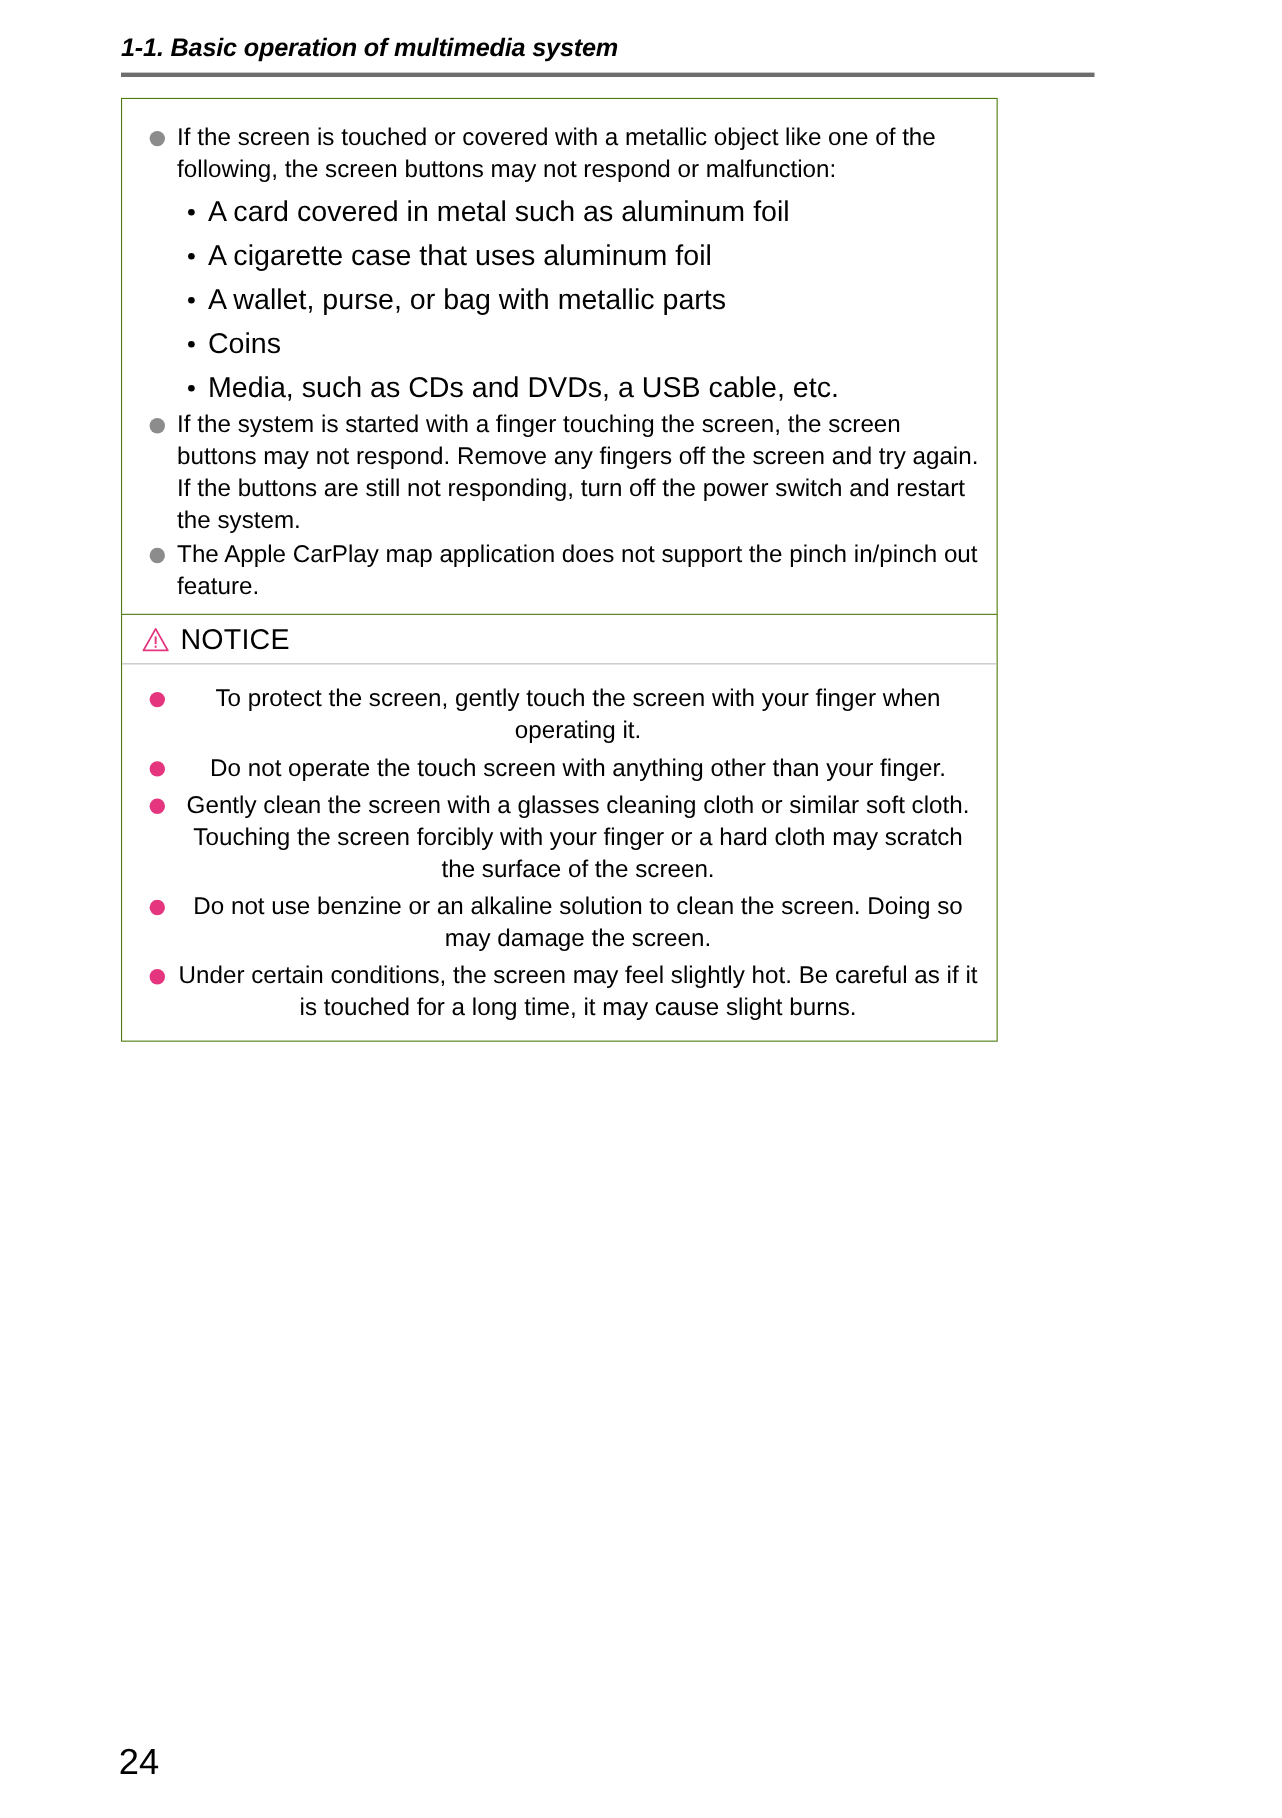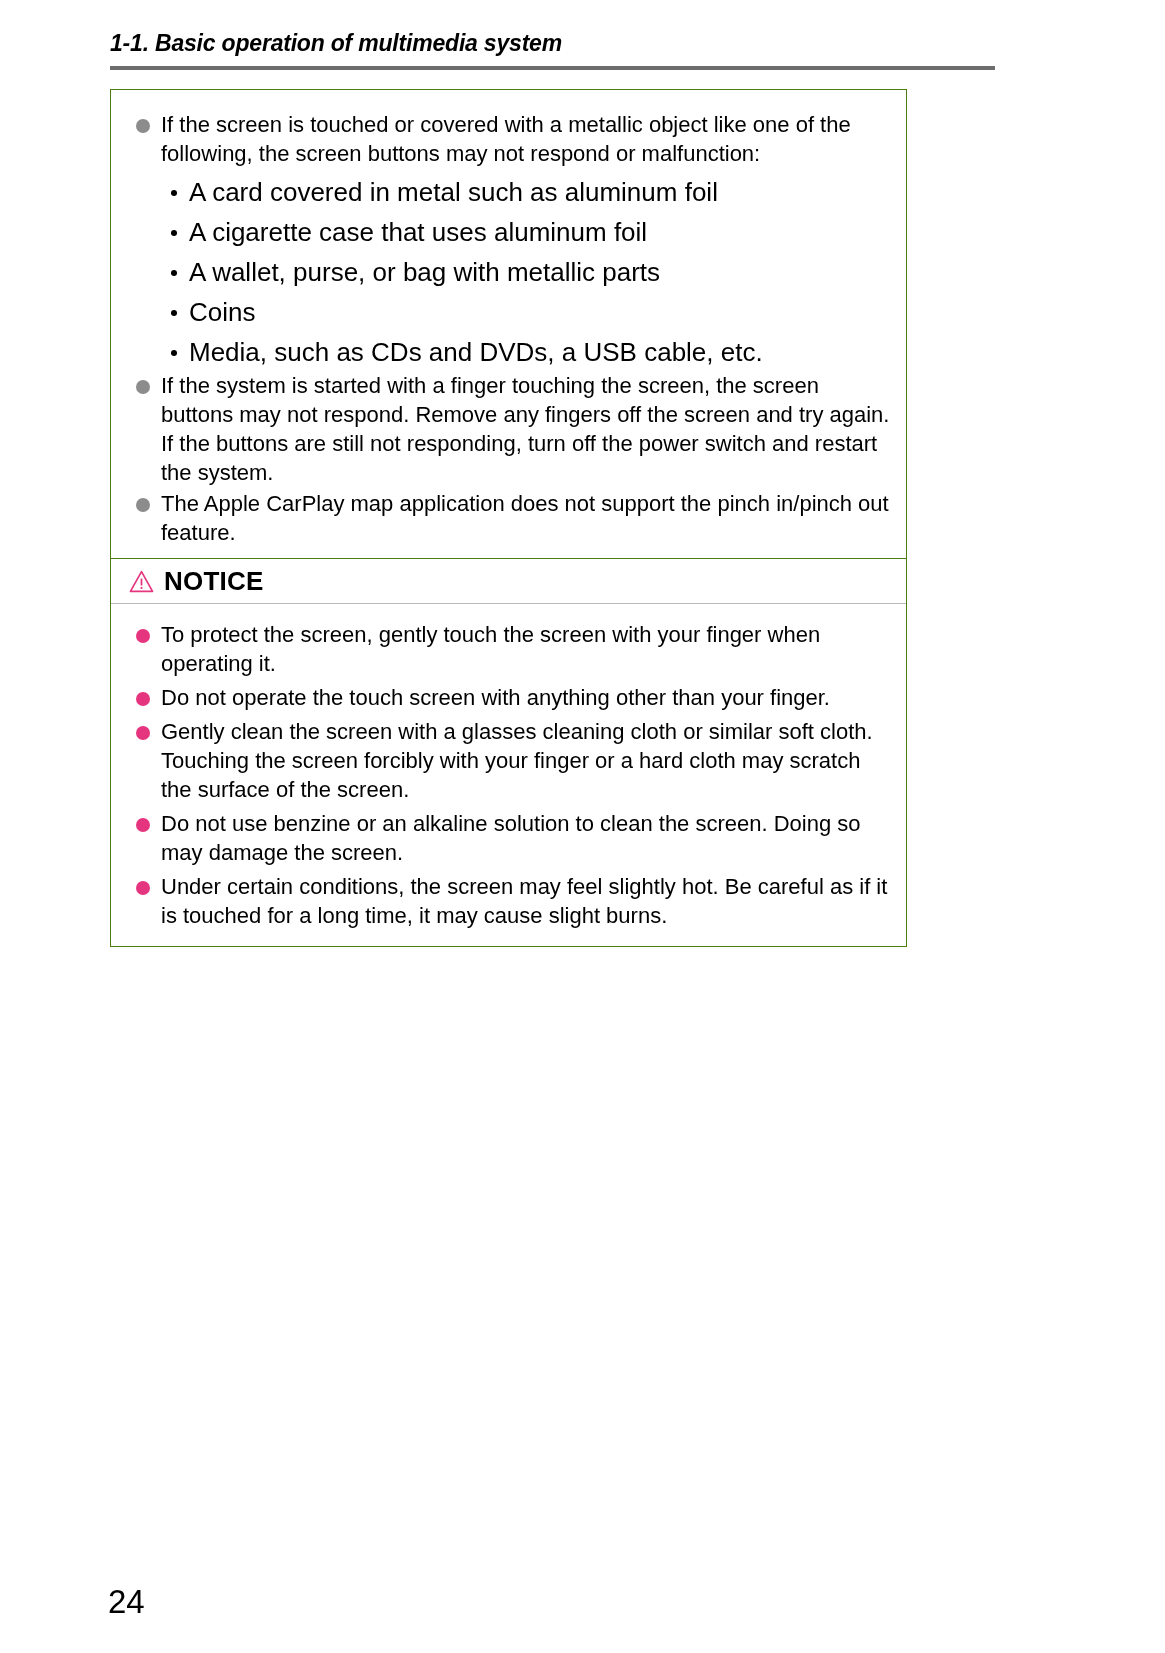--- a/index.html
+++ b/index.html
@@ -67,30 +67,30 @@
     box-sizing: border-box;
   }
   .notice-head .warn-icon {
     width: 25px;
     height: 23px;
     display: block;
     flex: 0 0 auto;
   }
   .notice-title {
     font-size: 26px;
-    font-weight: bold;
+    font-weight: normal;
     letter-spacing: 0.2px;
     line-height: 1;
   }
 
   .box-body {
     padding: 14px 16px 14px 18px;
   }
   #info-box .box-body { padding: 20px 16px 18px 18px; }
-  #notice-box .box-body { padding: 16px 16px 16px 18px; }
+  #notice-box .box-body { padding: 16px 16px 16px 18px; text-align: center; }
 
   
   ul.lvl1 {
     list-style: none;
     margin: 0;
     padding: 0;
   }
   ul.lvl1 > li {
     position: relative;
     padding-left: 32px;

